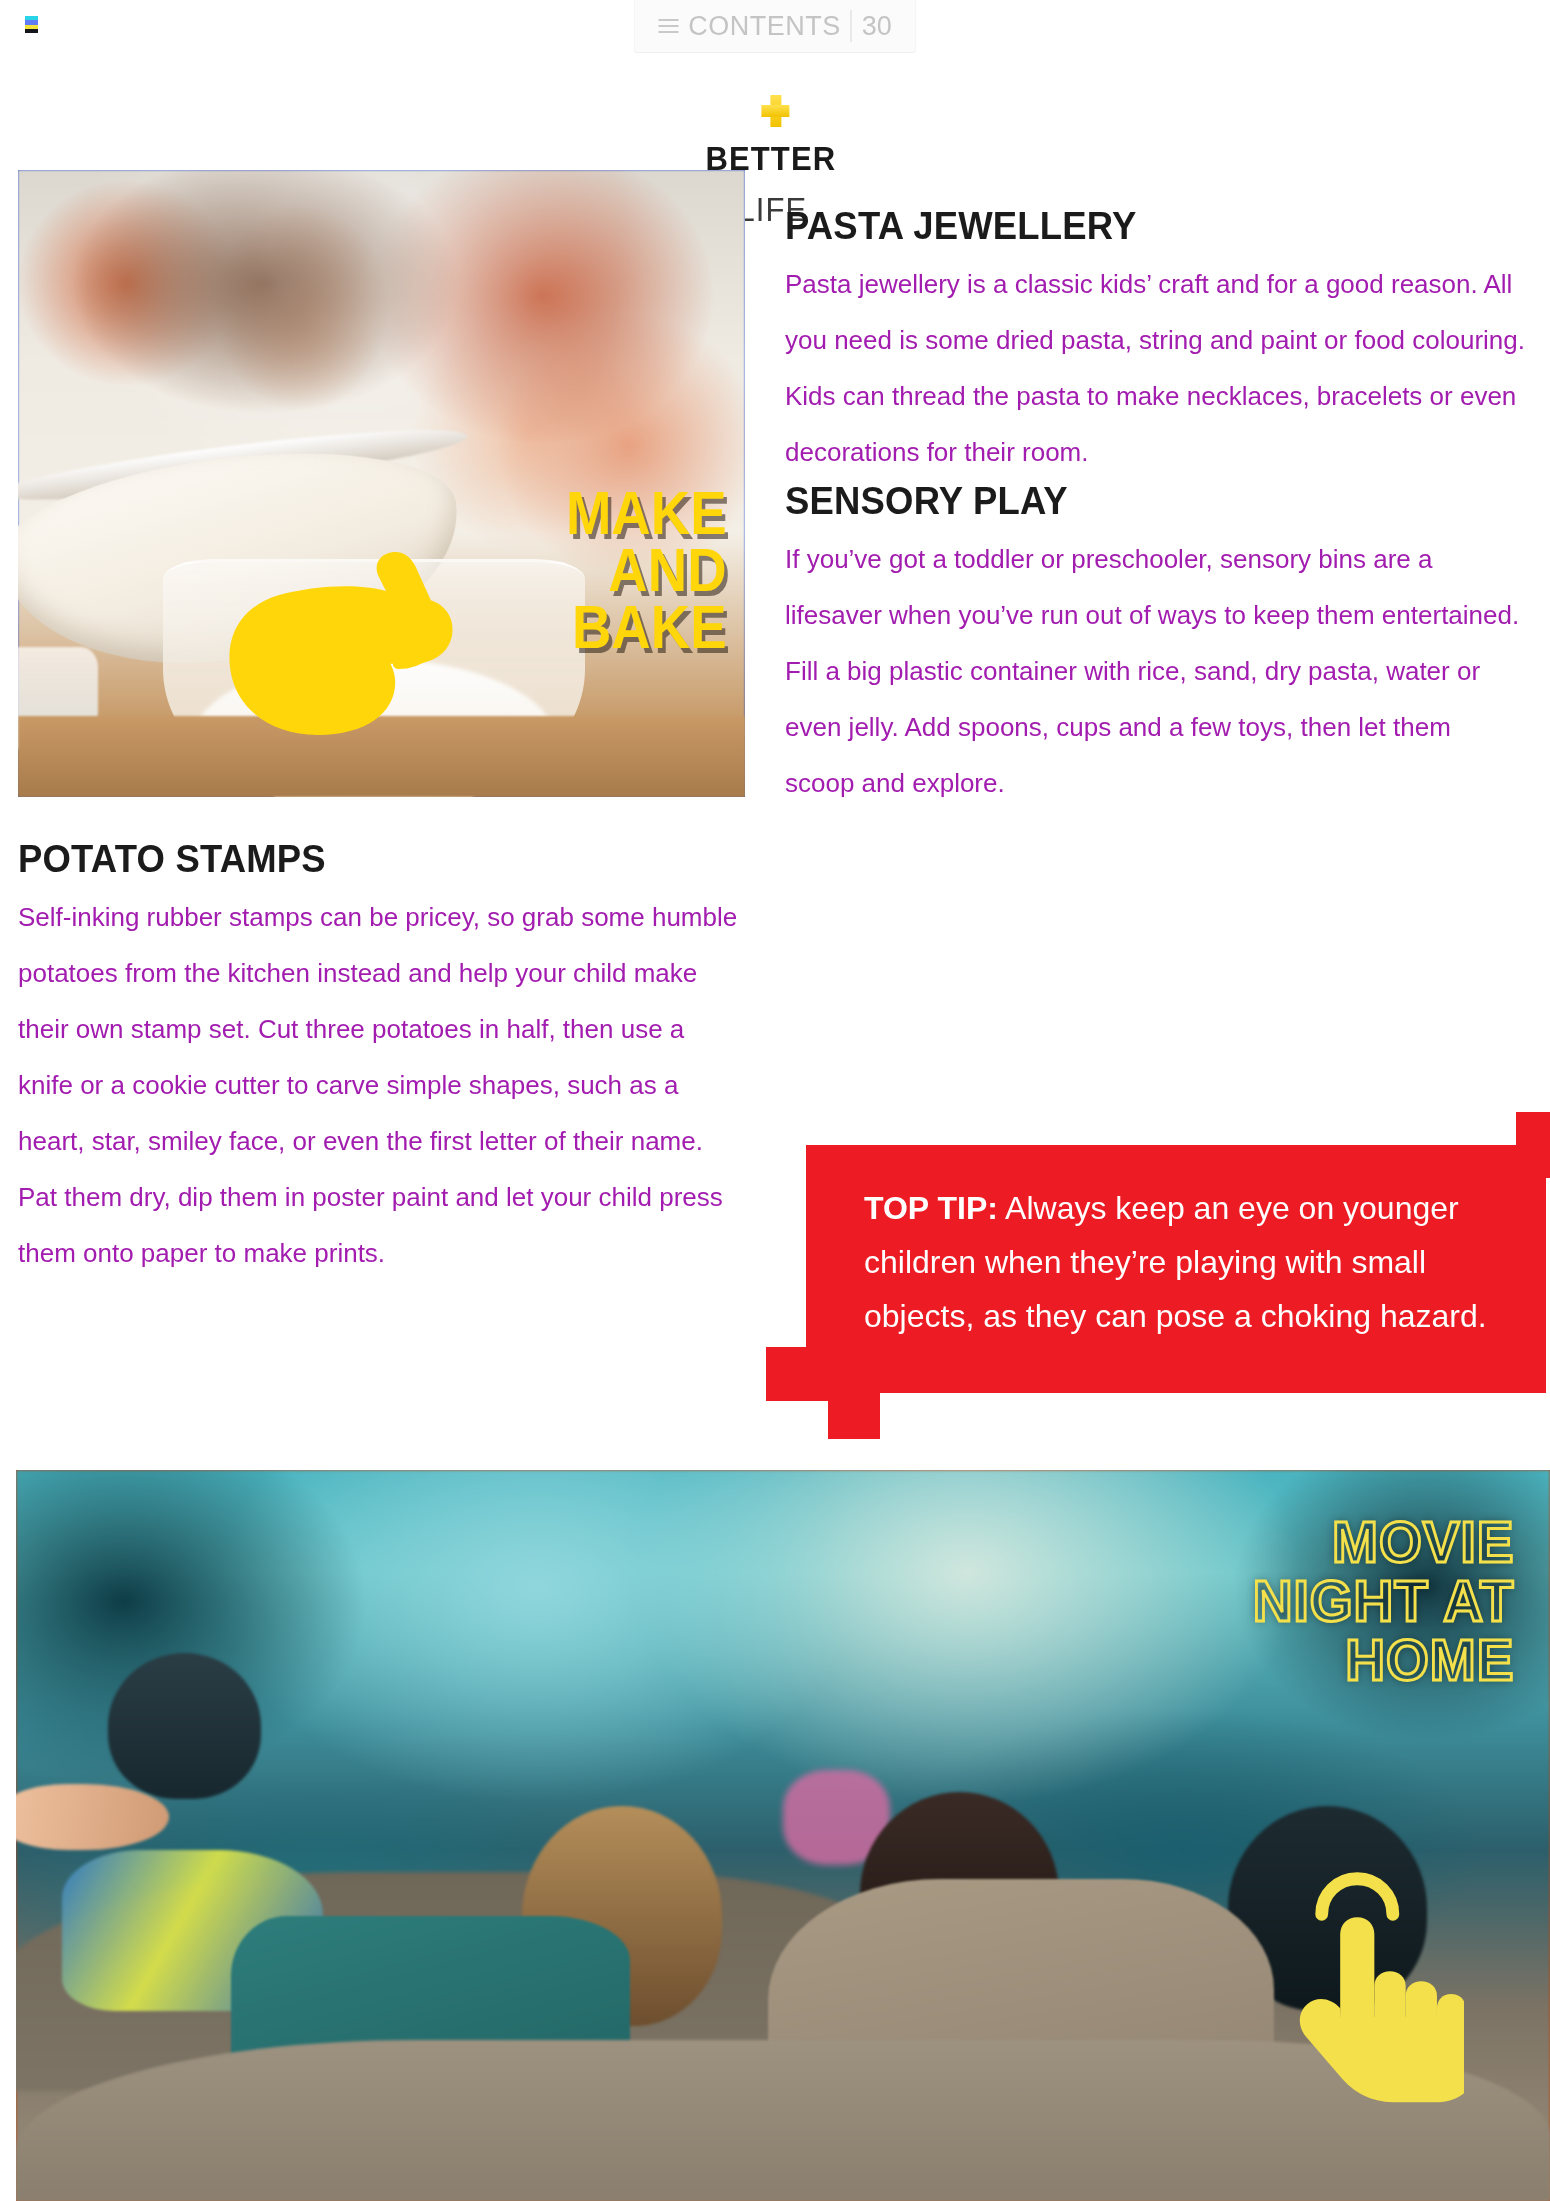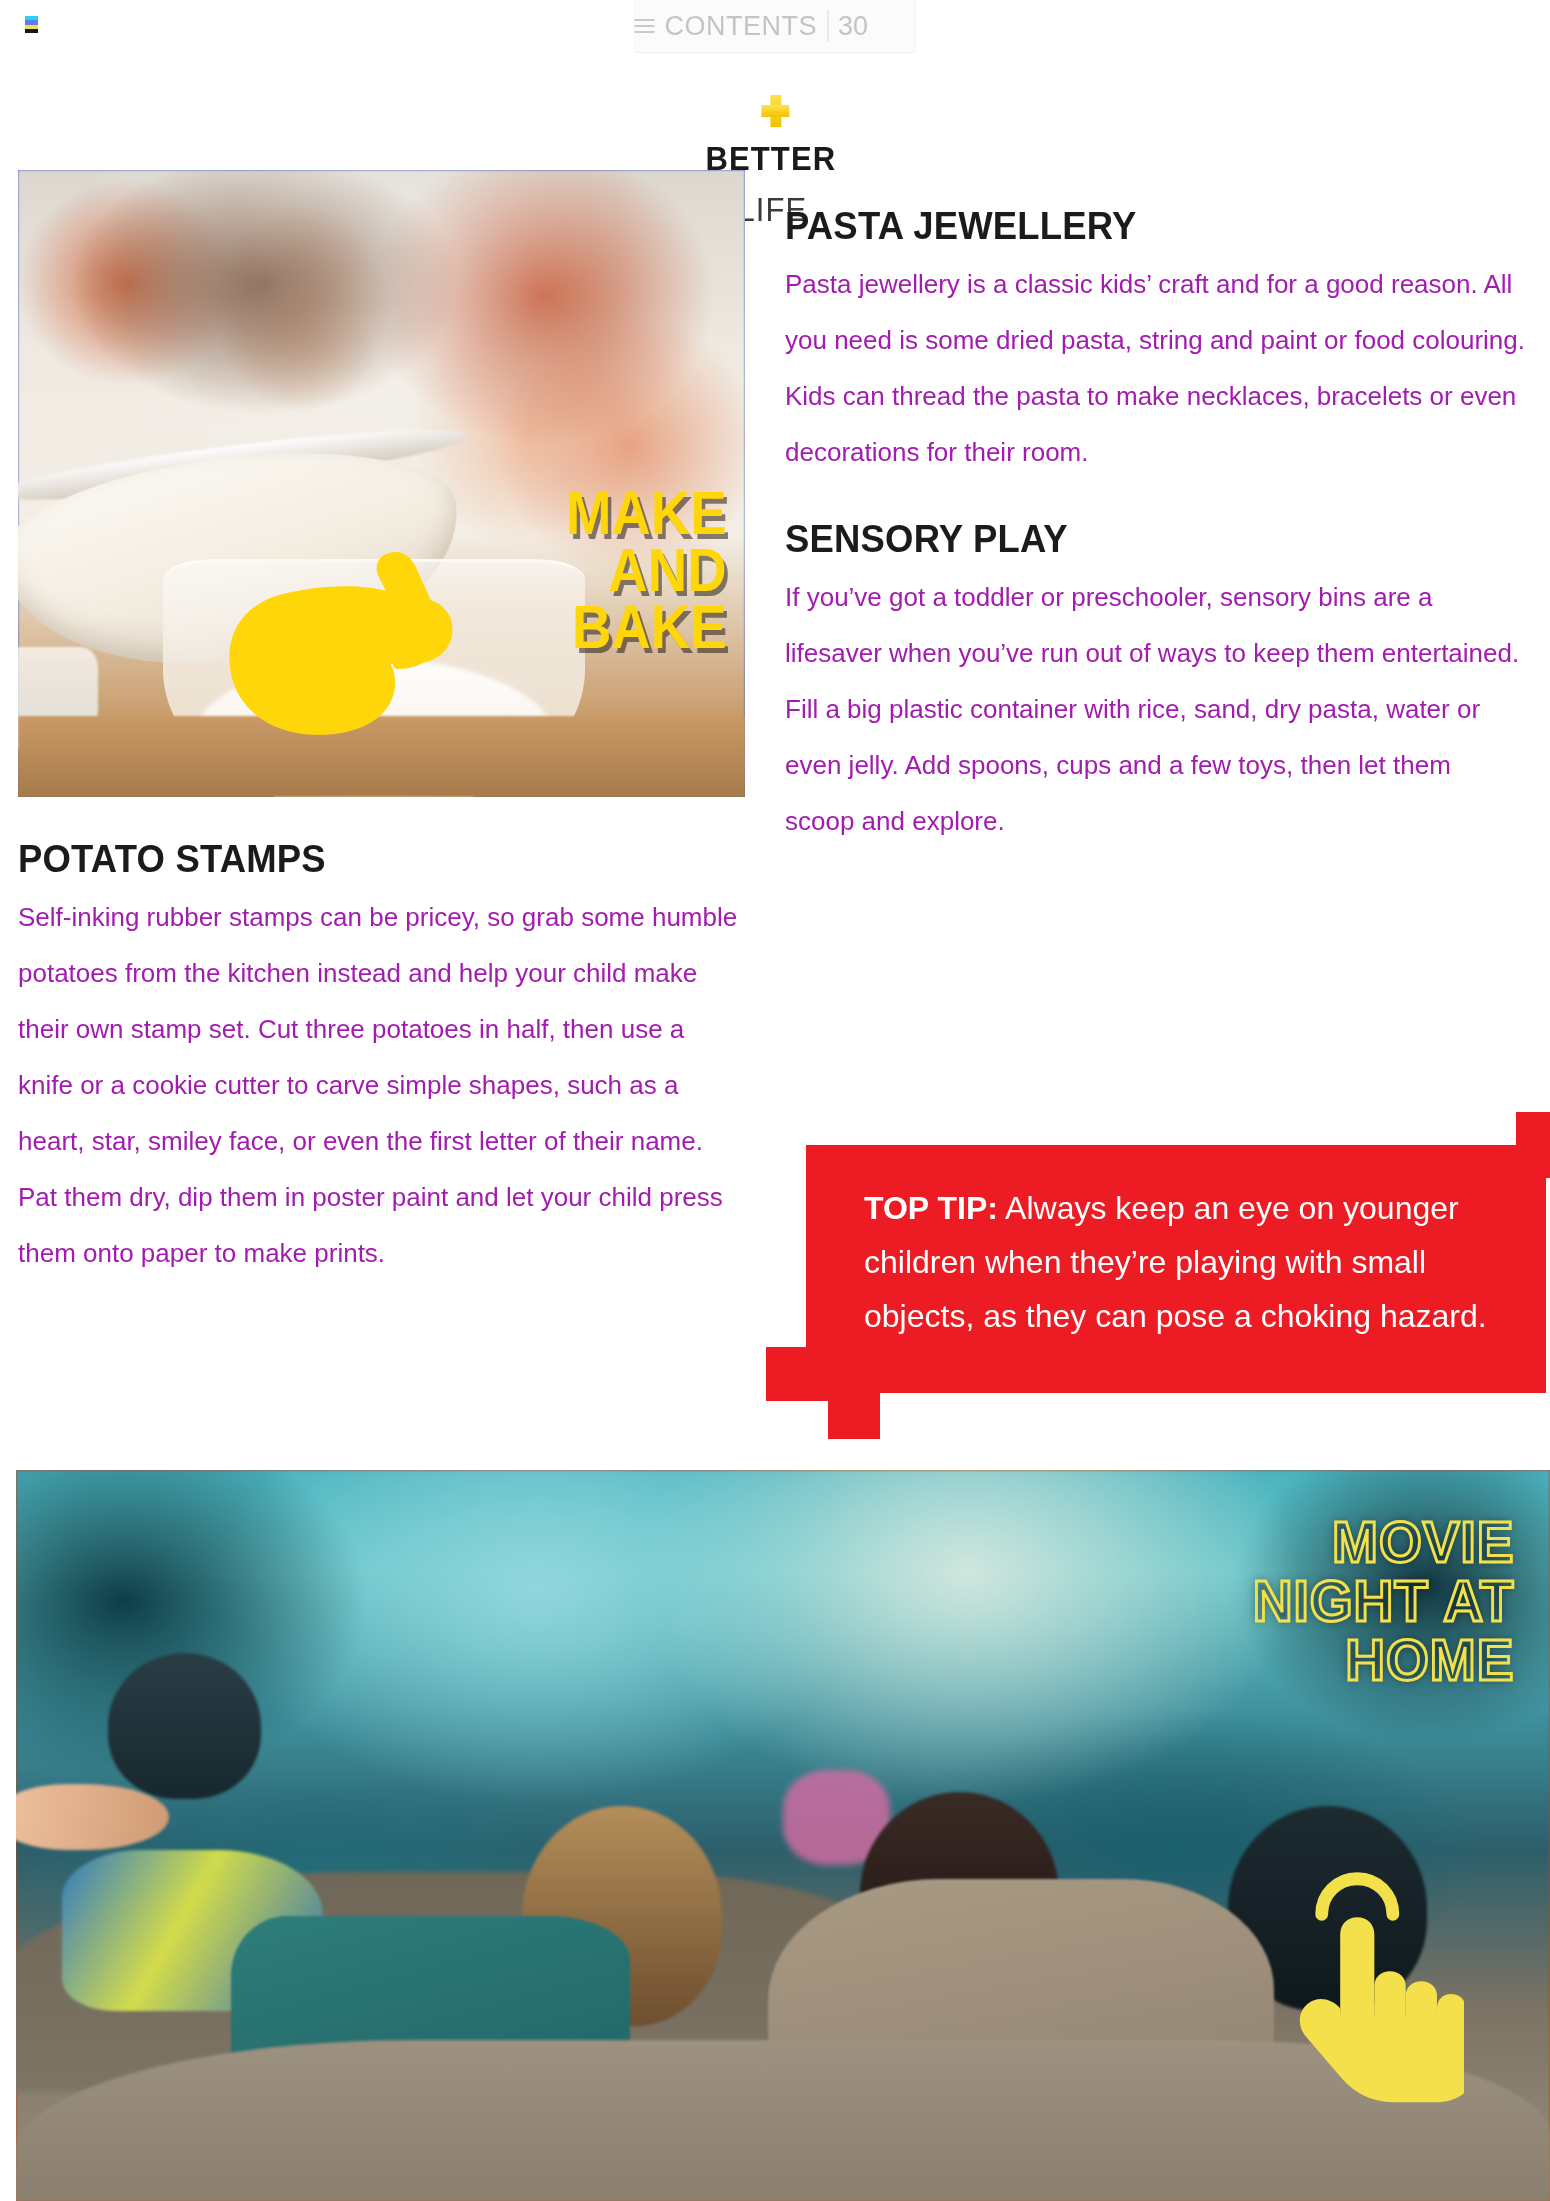--- a/index.html
+++ b/index.html
@@ -36,20 +36,21 @@
     position: absolute;
     left: 50%; top: 0px;
     transform: translateX(-50%);
     width: 283px; height: 53px;
     background: #fbfbfb;
     border: 1px solid #f0f0f0;
     border-top: none;
     border-radius: 0 0 4px 4px;
     display: flex;
     align-items: center;
+    justify-content: center;
     gap: 10px;
   }
   .hamburger {
     display: inline-flex;
     flex-direction: column;
     justify-content: space-between;
     width: 20px; height: 14px;
   }
   .hamburger i {
     display:block; height: 2px; width: 100%;
@@ -235,21 +236,21 @@
     margin-bottom: 8px;
     transform: scaleX(0.96);
     transform-origin: left center;
   }
   .sec-body {
     font-size: 26px;
     line-height: 56px;
     color: #a21caf;
     font-weight: 400;
   }
-  .sec-block + .sec-block { margin-top: 38px; }
+  .sec-block + .sec-block { }
 
   
   .toptip {
     position: absolute;
     left: 806px; top: 1145px;
     width: 740px; height: 248px;
     background: #ED1C24;
   }
   .toptip-tab-tr {
     position: absolute;

